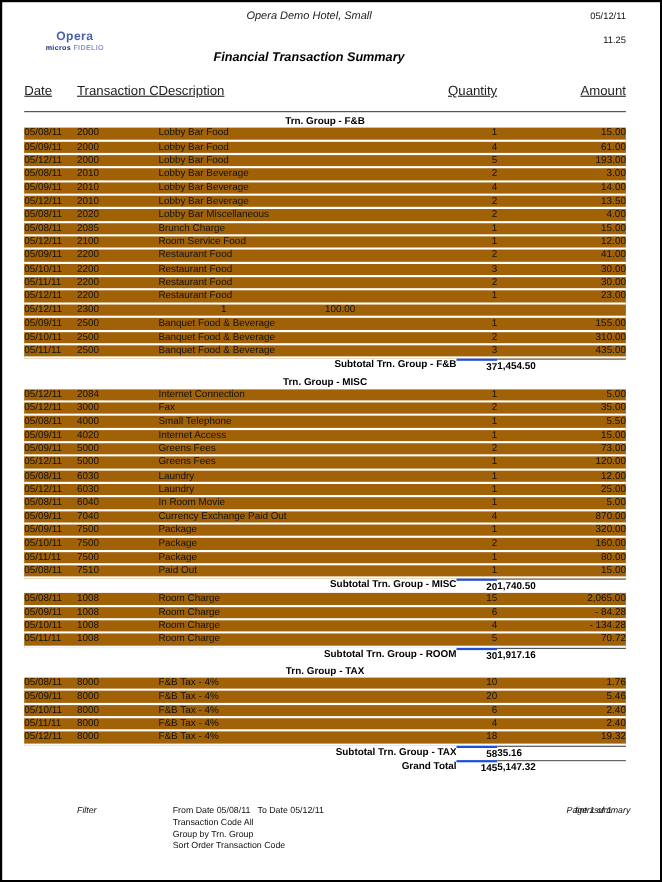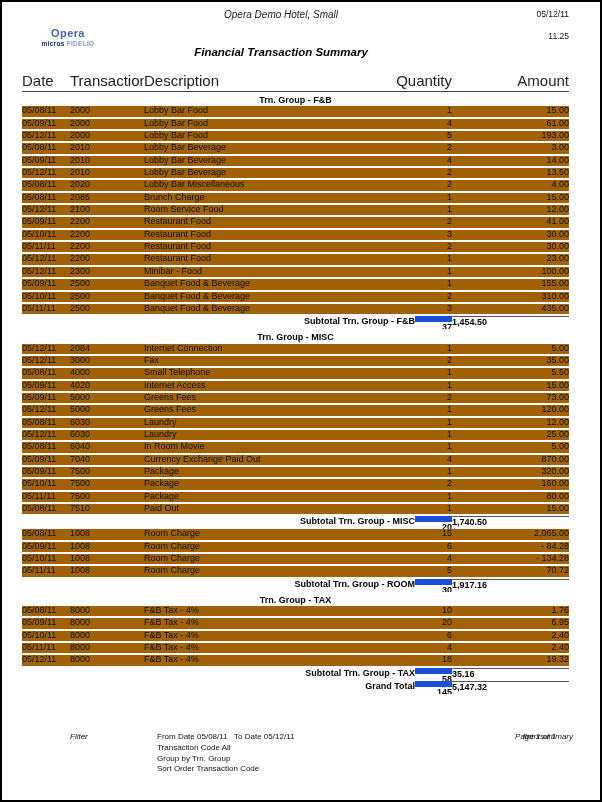--- a/index.html
+++ b/index.html
@@ -15,37 +15,37 @@
   .logo-micros{color:#182d6e;font-weight:bold;}
   .logo-fidelio{color:#8a9ac8;font-weight:bold;}
   .hotel-name{position:absolute;left:0;right:40px;top:7px;text-align:center;
     font-style:italic;font-size:10px;color:#1a1a1a;}
   .report-date{position:absolute;right:31px;top:7px;font-size:8.5px;}
   .report-time{position:absolute;right:31px;top:29px;font-size:8.5px;}
   .report-title{position:absolute;top:44px;left:0;right:40px;text-align:center;
     font-weight:bold;font-style:italic;font-size:11.5px;color:#000;}
   
   .table{position:absolute;top:72px;left:20px;right:31px;}
-  .thead{display:flex;align-items:flex-end;height:15px;padding-bottom:2px;
-    border-bottom:1.5px solid #444;font-size:15px;color:#222;}
+  .thead{display:flex;align-items:flex-end;height:15px;padding-bottom:12px;
+    border-bottom:1.5px solid #444;font-size:12px;color:#222;text-decoration:underline;}
   .tbody{margin-top:2px;}
   .cell{display:block;overflow:hidden;white-space:nowrap;}
   .c-date{width:48px;}
   .c-code{width:74px;}
   .c-desc{flex:1;}
   .c-qty{width:62px;text-align:right;}
   .c-amount{width:117px;text-align:right;}
   .group-header{font-weight:bold;font-size:9px;height:12.35px;line-height:12.35px;
     margin-top:2px;color:#000;text-align:center;}
   .data-row{display:flex;height:12.35px;box-sizing:border-box;background:#a16207;
     border-bottom:2.5px solid #fff;font-size:9px;line-height:9.8px;color:#111;}
   .subtotal-row,.grand-total-row{display:flex;height:13px;font-size:9px;
     font-weight:bold;line-height:11px;color:#000;}
   .st-label{width:393px;text-align:right;}
-  .st-qty{width:37px;text-align:right;border-top:6px solid #1d4ed8;}
+  .st-qty{width:37px;text-align:right;border-top:2px solid #1d4ed8;}
   .st-amount{width:117px;text-align:left;border-top:1px solid #555;}
   
   .footer{position:absolute;left:0;right:0;top:728px;height:66px;font-size:8px;color:#111;}
   .filter-label{position:absolute;left:68px;top:2px;font-style:italic;}
   .filter-lines{position:absolute;left:155px;top:2px;line-height:10.8px;}
   .filter-line{white-space:pre;}
   .page-label{position:absolute;left:0;right:44px;top:2px;text-align:right;font-style:italic;margin-left:28px;}
   .report-id{position:absolute;right:27px;top:2px;font-style:italic;}
 </style>
 </head>
@@ -163,21 +163,20 @@
         <div class="data-row">
           <span class="cell c-date">05/12/11</span>
           <span class="cell c-code">2200</span>
           <span class="cell c-desc">Restaurant Food</span>
           <span class="cell c-qty">1</span>
           <span class="cell c-amount">23.00</span>
         </div>
         <div class="data-row">
           <span class="cell c-date">05/12/11</span>
           <span class="cell c-code">2300</span>
-          <span class="cell c-desc">Minibar - Food</span>
           <span class="cell c-qty">1</span>
           <span class="cell c-amount">100.00</span>
         </div>
         <div class="data-row">
           <span class="cell c-date">05/09/11</span>
           <span class="cell c-code">2500</span>
           <span class="cell c-desc">Banquet Food &amp; Beverage</span>
           <span class="cell c-qty">1</span>
           <span class="cell c-amount">155.00</span>
         </div>
@@ -343,21 +342,21 @@
           <span class="cell c-code">8000</span>
           <span class="cell c-desc">F&amp;B Tax - 4%</span>
           <span class="cell c-qty">10</span>
           <span class="cell c-amount">1.76</span>
         </div>
         <div class="data-row">
           <span class="cell c-date">05/09/11</span>
           <span class="cell c-code">8000</span>
           <span class="cell c-desc">F&amp;B Tax - 4%</span>
           <span class="cell c-qty">20</span>
-          <span class="cell c-amount">6.95</span>
+          <span class="cell c-amount">5.46</span>
         </div>
         <div class="data-row">
           <span class="cell c-date">05/10/11</span>
           <span class="cell c-code">8000</span>
           <span class="cell c-desc">F&amp;B Tax - 4%</span>
           <span class="cell c-qty">6</span>
           <span class="cell c-amount">2.40</span>
         </div>
         <div class="data-row">
           <span class="cell c-date">05/11/11</span>

